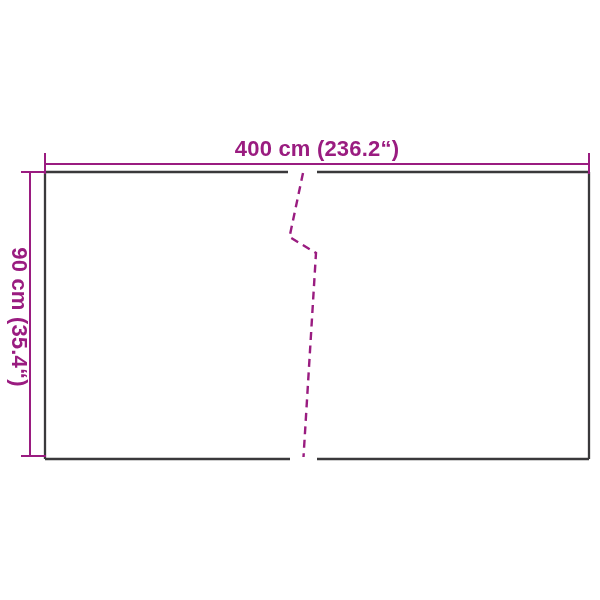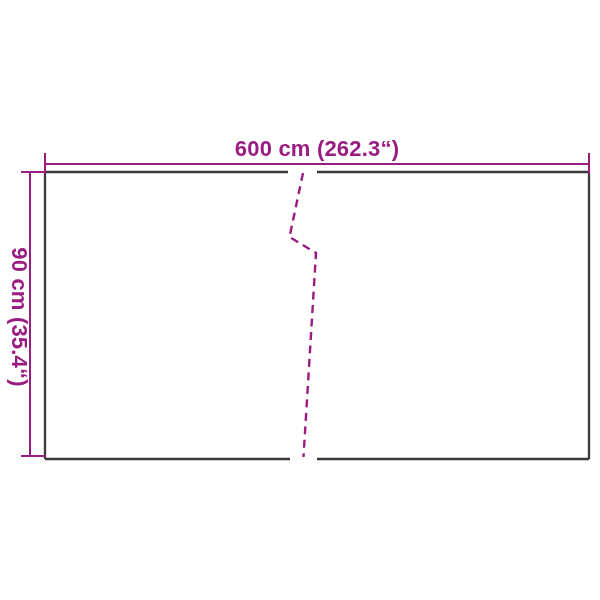--- a/index.html
+++ b/index.html
@@ -68,17 +68,17 @@
       <line x1="589" y1="153" x2="589" y2="174" class="dim-line"></line>
     </g>
 
     <g>
       <line x1="30" y1="172" x2="30" y2="457" class="dim-line"></line>
       <line x1="21" y1="172" x2="46" y2="172" class="dim-line"></line>
       <line x1="21" y1="456" x2="46" y2="456" class="dim-line"></line>
     </g>
   </svg>
 
-  <div class="dim-label horizontal">600 cm (262.3“)</div>
+  <div class="dim-label horizontal">400 cm (236.2“)</div>
 
   <div class="dim-label vertical">90 cm (35.4“)</div>
 
 </div>
 
 </body></html>

